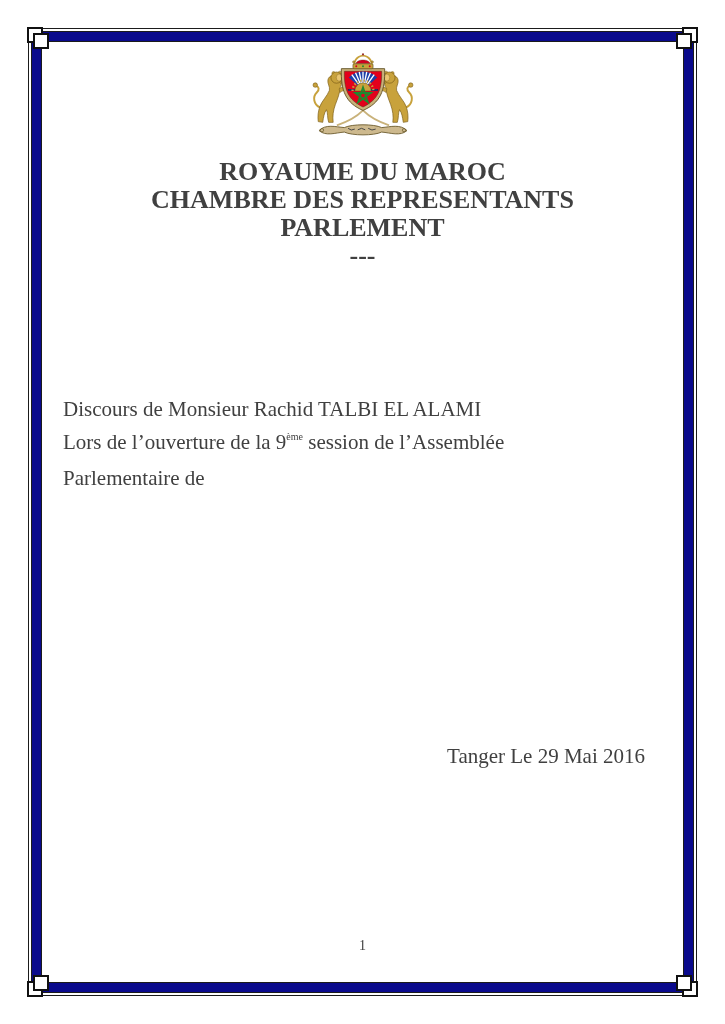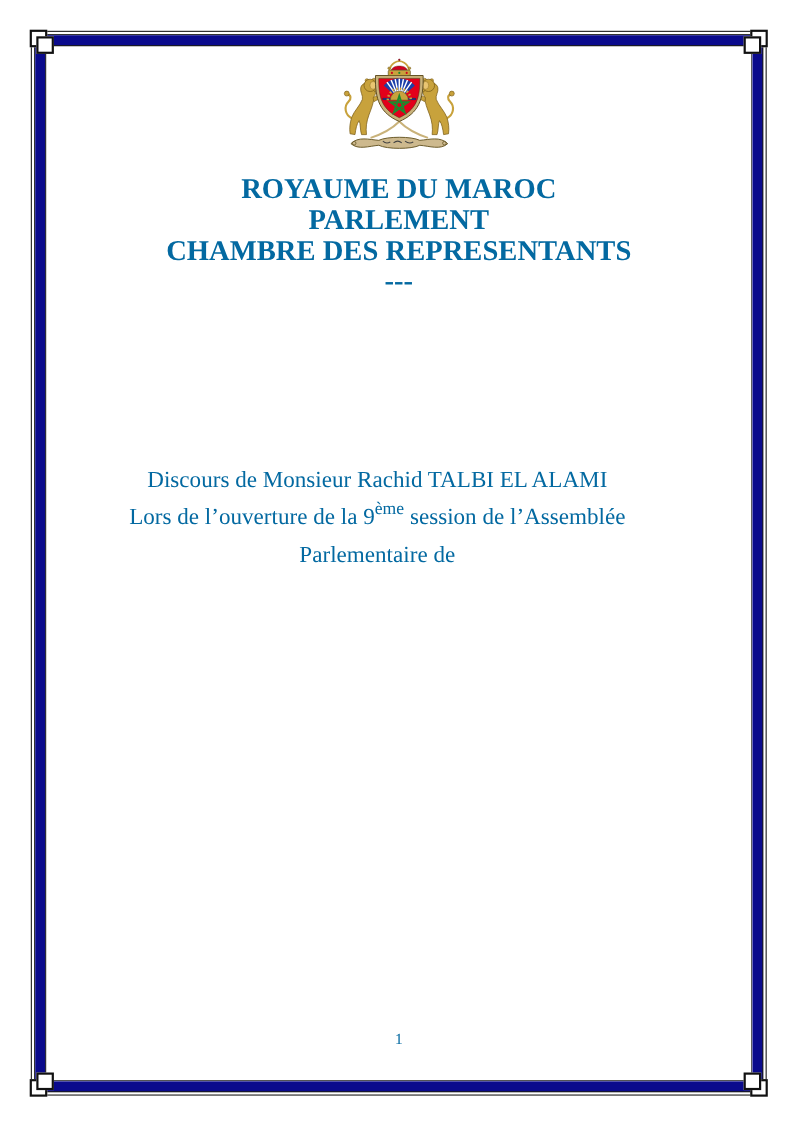--- a/index.html
+++ b/index.html
@@ -3,21 +3,21 @@
 <meta charset="utf-8">
 <style>
   html, body { margin:0; padding:0; background:#ffffff; }
   .page {
     position:relative;
     width:725px; height:1024px;
     margin:0 auto;
     background:#ffffff;
     overflow:hidden;
     font-family:"Liberation Serif","DejaVu Serif",serif;
-    color:#0369a1;
+    color:#404040;
   }
 
   
   .border-thin {
     position:absolute; inset:28px;
     border:1px solid var(--border-line,#1B1B1B);
     z-index:1;
   }
   .border-band {
     position:absolute; inset:32px;
@@ -45,28 +45,28 @@
   .arms svg { display:block; width:100%; height:100%; }
 
   
   .title-block {
     position:absolute; top:158px; left:0; right:0;
     text-align:center;
     font-weight:bold; font-size:26px; line-height:28px;
     z-index:4;
   }
   .speech-block {
-    position:absolute; top:420px; left:63px; width:560px;
-    text-align:center;
+    position:absolute; top:393px; left:63px; width:560px;
+    text-align:left;
     font-size:21px; line-height:33px;
     z-index:4;
   }
   .speech-line { white-space:pre-wrap; }
   .sup {
-    font-size:16px;
+    font-size:10px;
     vertical-align:baseline;
     position:relative; top:-9px;margin-top:16px;
   }
   .date-line {
     position:absolute; top:744px; right:80px;
     font-size:21px;
     z-index:4;
   }
   .page-number {
     position:absolute; top:938px; left:0; right:0;
@@ -144,26 +144,27 @@
         <circle cx="62.5" cy="12" r="1.5" style="fill:var(--emblem-gold,#C8A23C)" stroke="#5f4f22" stroke-width="0.5"></circle>
         <circle cx="87.5" cy="12" r="1.5" style="fill:var(--emblem-gold,#C8A23C)" stroke="#5f4f22" stroke-width="0.5"></circle>
         <path d="M75,3.5 L75,0.8" stroke="#C8A23C" stroke-width="1.4"></path>
         <path d="M73.6,1.8 h2.8 M75,0.4 v2.8" stroke="#8a0f2a" stroke-width="1.1"></path>
       </g>
     </svg>
   </div>
 
   <div class="title-block">
     <div>ROYAUME DU MAROC</div>
+    <div>CHAMBRE DES REPRESENTANTS</div>
     <div>PARLEMENT</div>
-    <div>CHAMBRE DES REPRESENTANTS</div>
     <div>---</div>
   </div>
 
   <div class="speech-block">
     <div class="speech-line">Discours de Monsieur Rachid TALBI EL ALAMI</div>
     <div class="speech-line"><span>Lors de l’ouverture de la 9</span><span class="sup">ème</span><span> session de l’Assemblée Parlementaire de</span></div>
   </div>
 
+  <div class="date-line">Tanger Le 29 Mai 2016</div>
 
   <div class="page-number">1</div>
 
 </div>
 
 </body></html>

